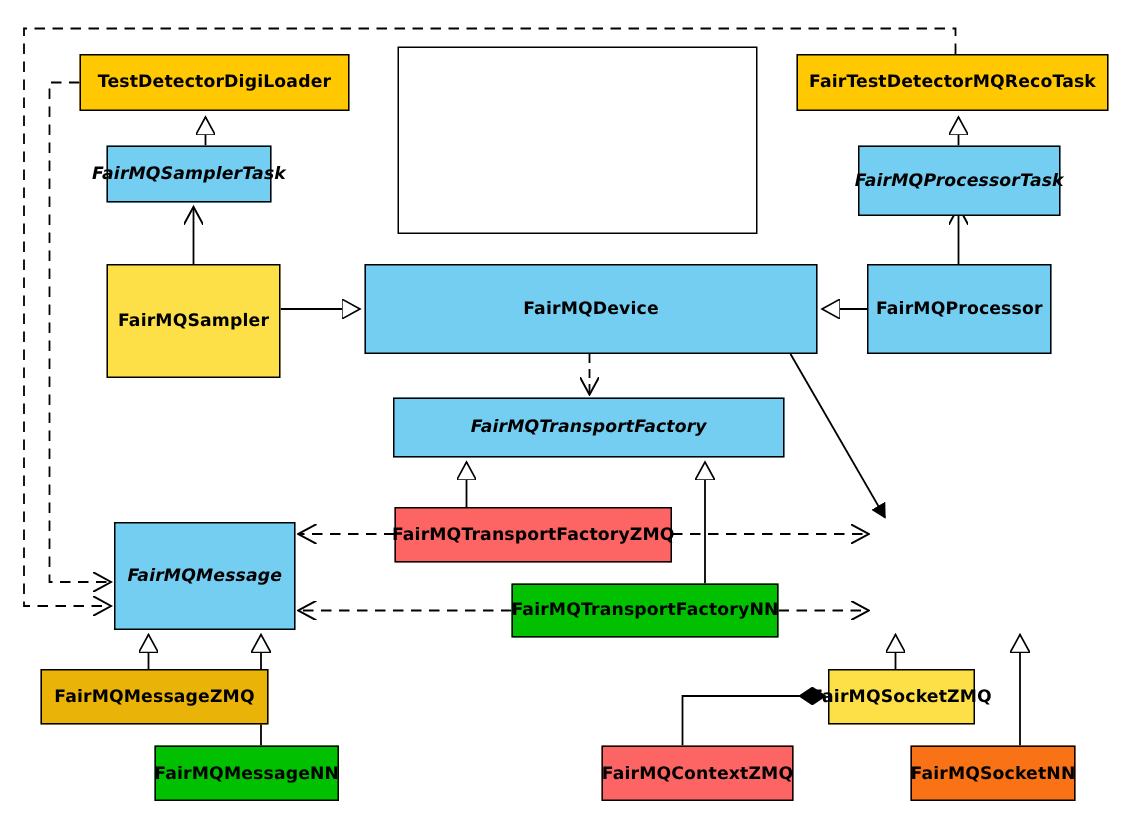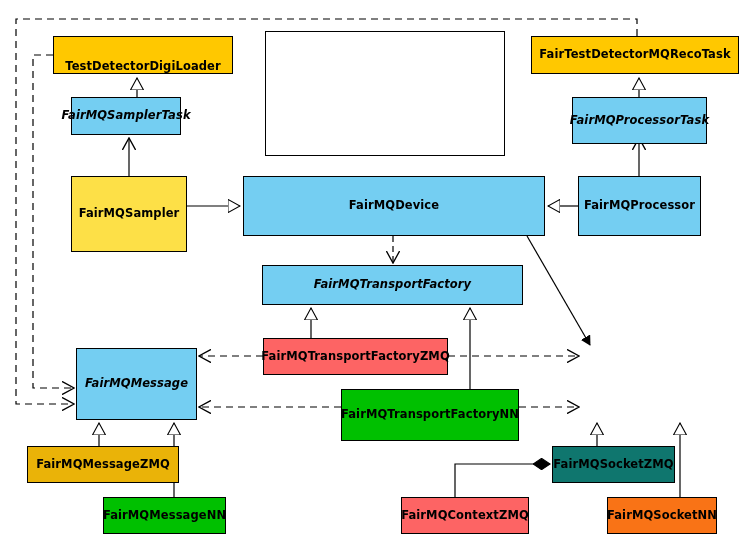--- a/index.html
+++ b/index.html
@@ -135,21 +135,21 @@
   <div class="legend-row" style="left:274px; top:66px; width:222px; height:21px; background:#74CEF2;">
     <span>framework</span>
   </div>
   <div class="legend-row" style="left:274px; top:95px; width:222px; height:21px; background:#FD6464;">
     <span>zeromq transport implementation</span>
   </div>
   <div class="legend-row" style="left:274px; top:125px; width:222px; height:21px; background:#00C000;">
     <span>nanomsg transport implementation</span>
   </div>
 
-  <div class="node" style="left:53px; top:36px; width:180px; height:38px; background:#FFC800;align-items:flex-end;">
+  <div class="node" style="left:53px; top:36px; width:180px; height:38px; background:#FFC800;">
     <span>TestDetectorDigiLoader</span>
   </div>
 
   <div class="node abstract" style="left:71px; top:97px; width:110px; height:38px; background:#74CEF2;">
     <span>FairMQSamplerTask</span>
   </div>
 
   <div class="node" style="left:71px; top:176px; width:116px; height:76px; background:#fde047;">
     <span>FairMQSampler</span>
   </div>
@@ -171,38 +171,38 @@
   </div>
 
   <div class="node abstract" style="left:262px; top:265px; width:261px; height:40px; background:#74CEF2;">
     <span>FairMQTransportFactory</span>
   </div>
 
   <div class="node" style="left:263px; top:338px; width:185px; height:37px; background:#FD6464;">
     <span>FairMQTransportFactoryZMQ</span>
   </div>
 
-  <div class="node" style="left:341px; top:389px; width:178px; height:52px; background:#00C000;">
+  <div class="node" style="left:341px; top:389px; width:178px; height:36px; background:#00C000;">
     <span>FairMQTransportFactoryNN</span>
   </div>
 
   <div class="node abstract" style="left:76px; top:348px; width:121px; height:72px; background:#74CEF2;">
     <span>FairMQMessage</span>
   </div>
 
 
   <div class="node" style="left:27px; top:446px; width:152px; height:37px; background:#eab308;">
     <span>FairMQMessageZMQ</span>
   </div>
 
   <div class="node" style="left:103px; top:497px; width:123px; height:37px; background:#00C000;">
     <span>FairMQMessageNN</span>
   </div>
 
-  <div class="node" style="left:552px; top:446px; width:123px; height:37px; background:#0f766e;">
+  <div class="node" style="left:552px; top:446px; width:98px; height:37px; background:#fde047;">
     <span>FairMQSocketZMQ</span>
   </div>
 
   <div class="node" style="left:607px; top:497px; width:110px; height:37px; background:#f97316;">
     <span>FairMQSocketNN</span>
   </div>
 
   <div class="node" style="left:401px; top:497px; width:128px; height:37px; background:#FD6464;">
     <span>FairMQContextZMQ</span>
   </div>

